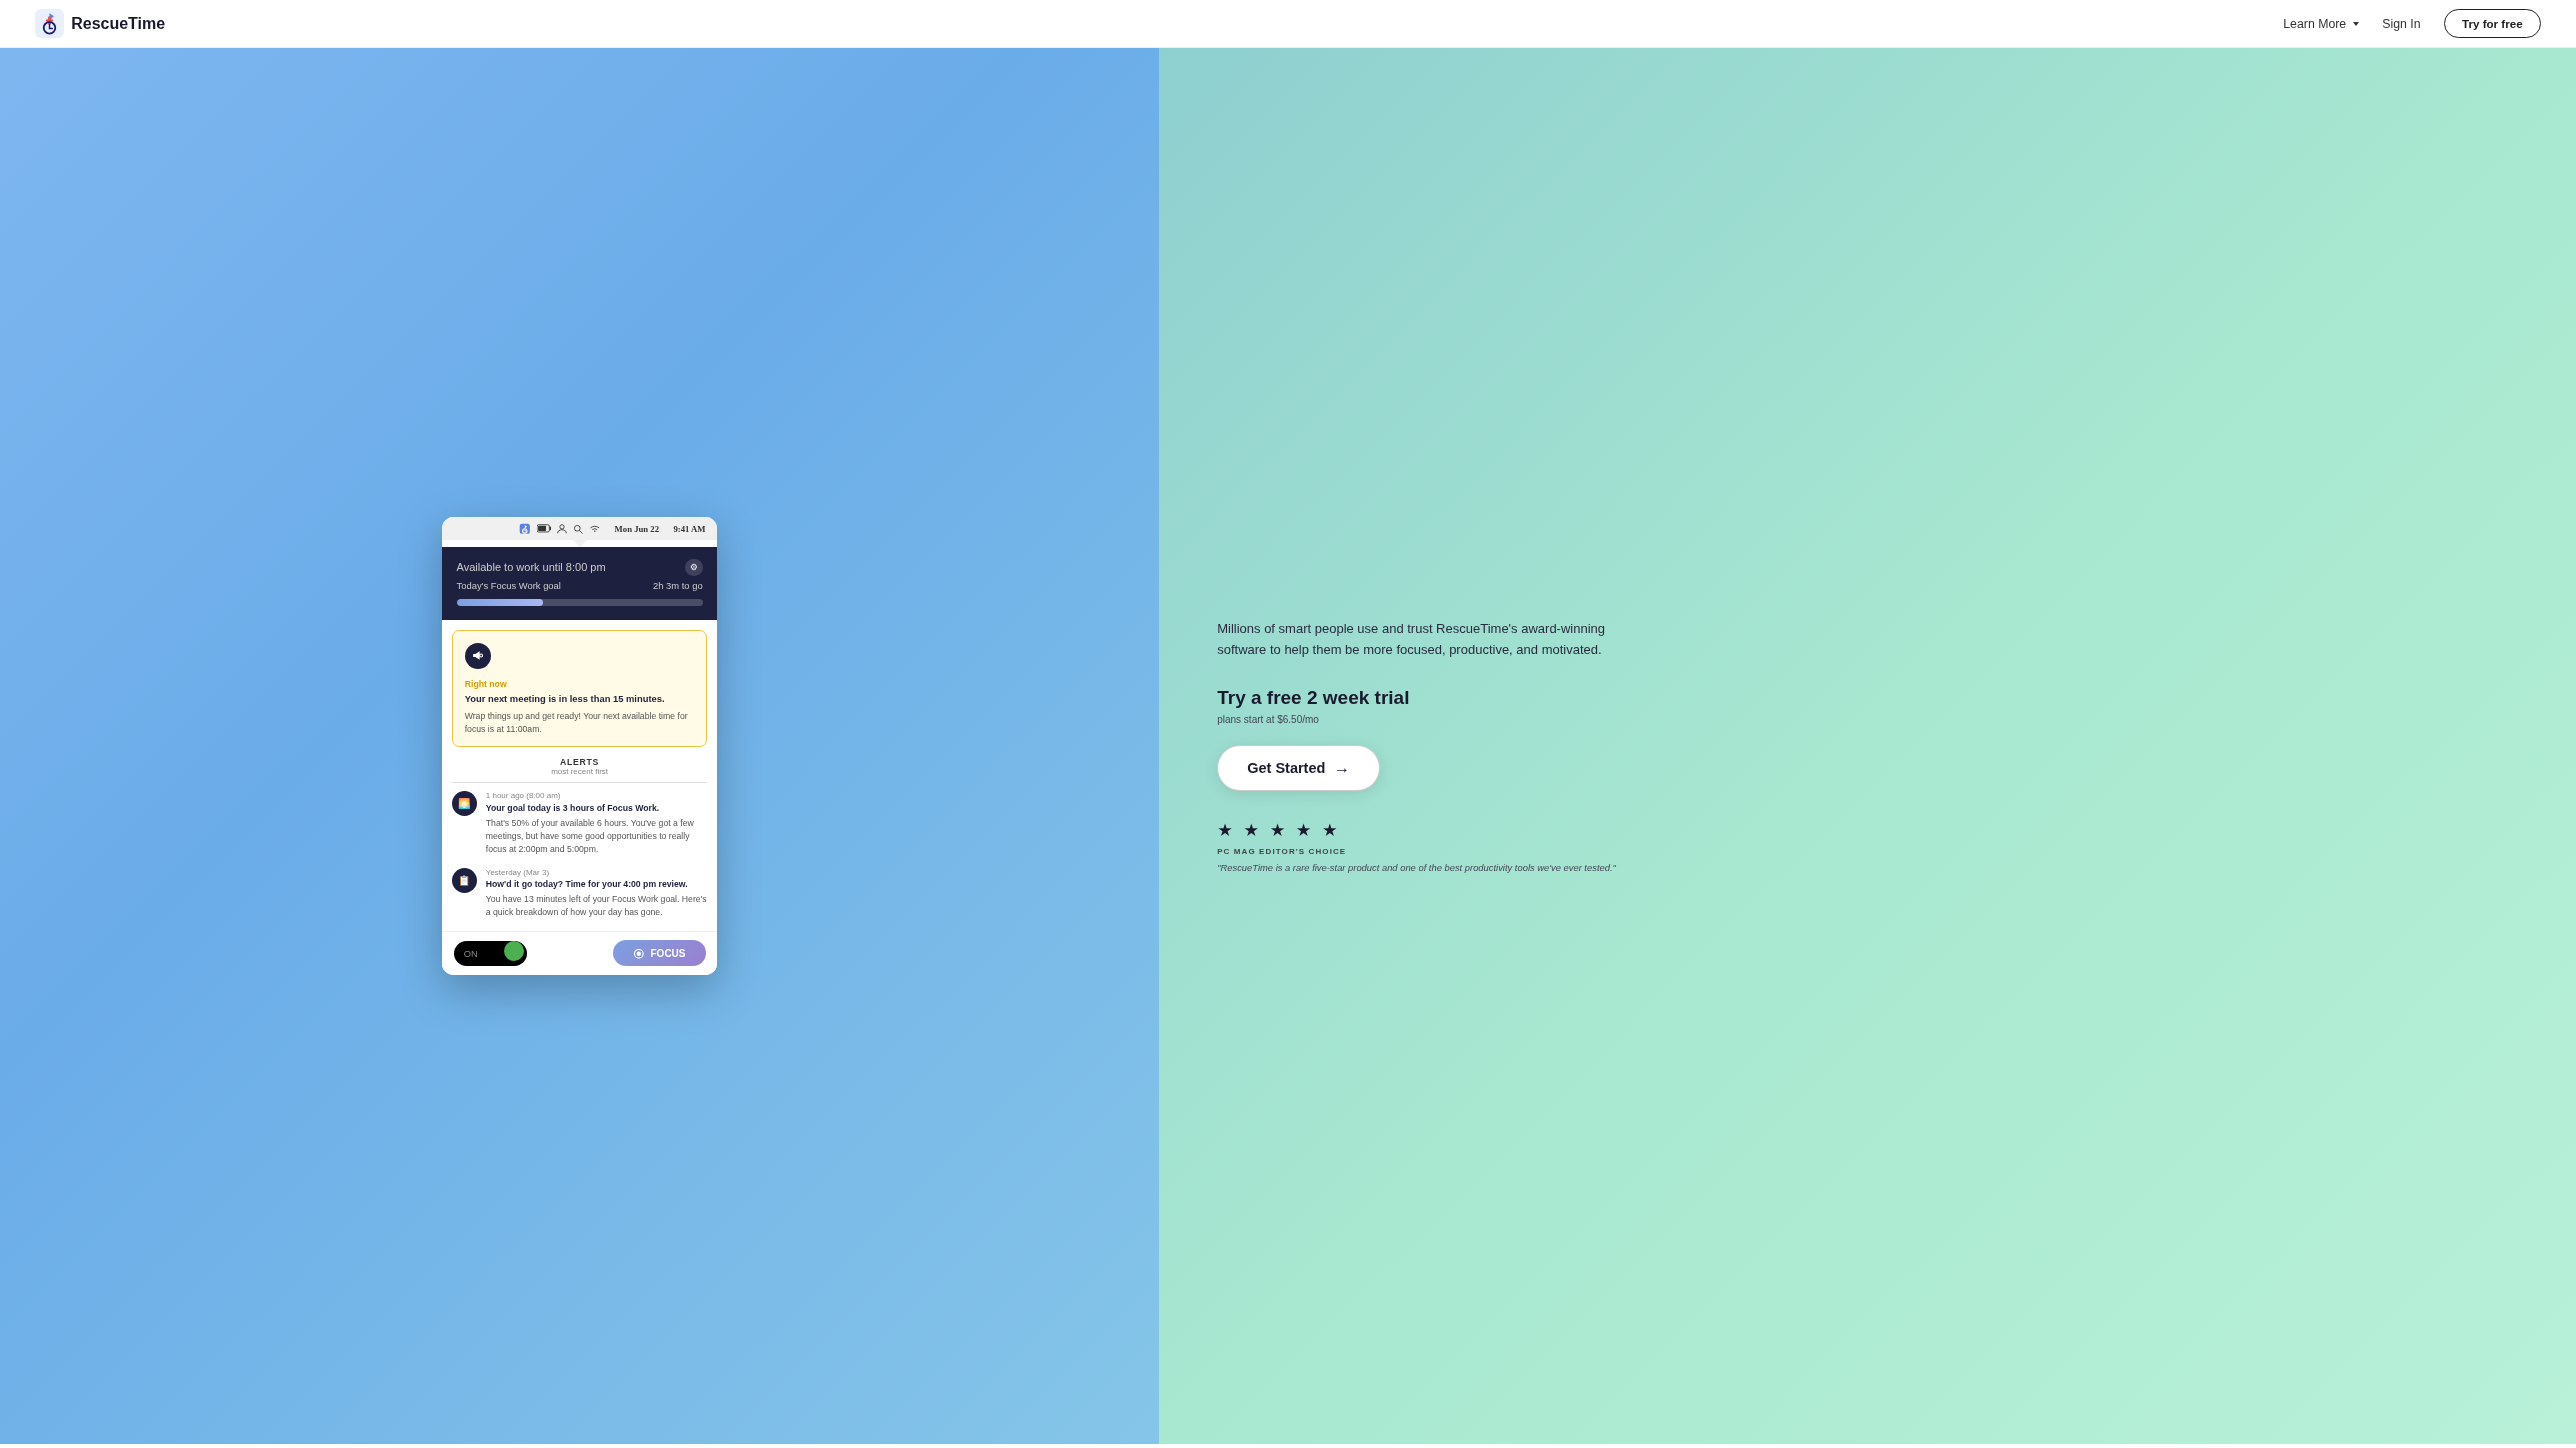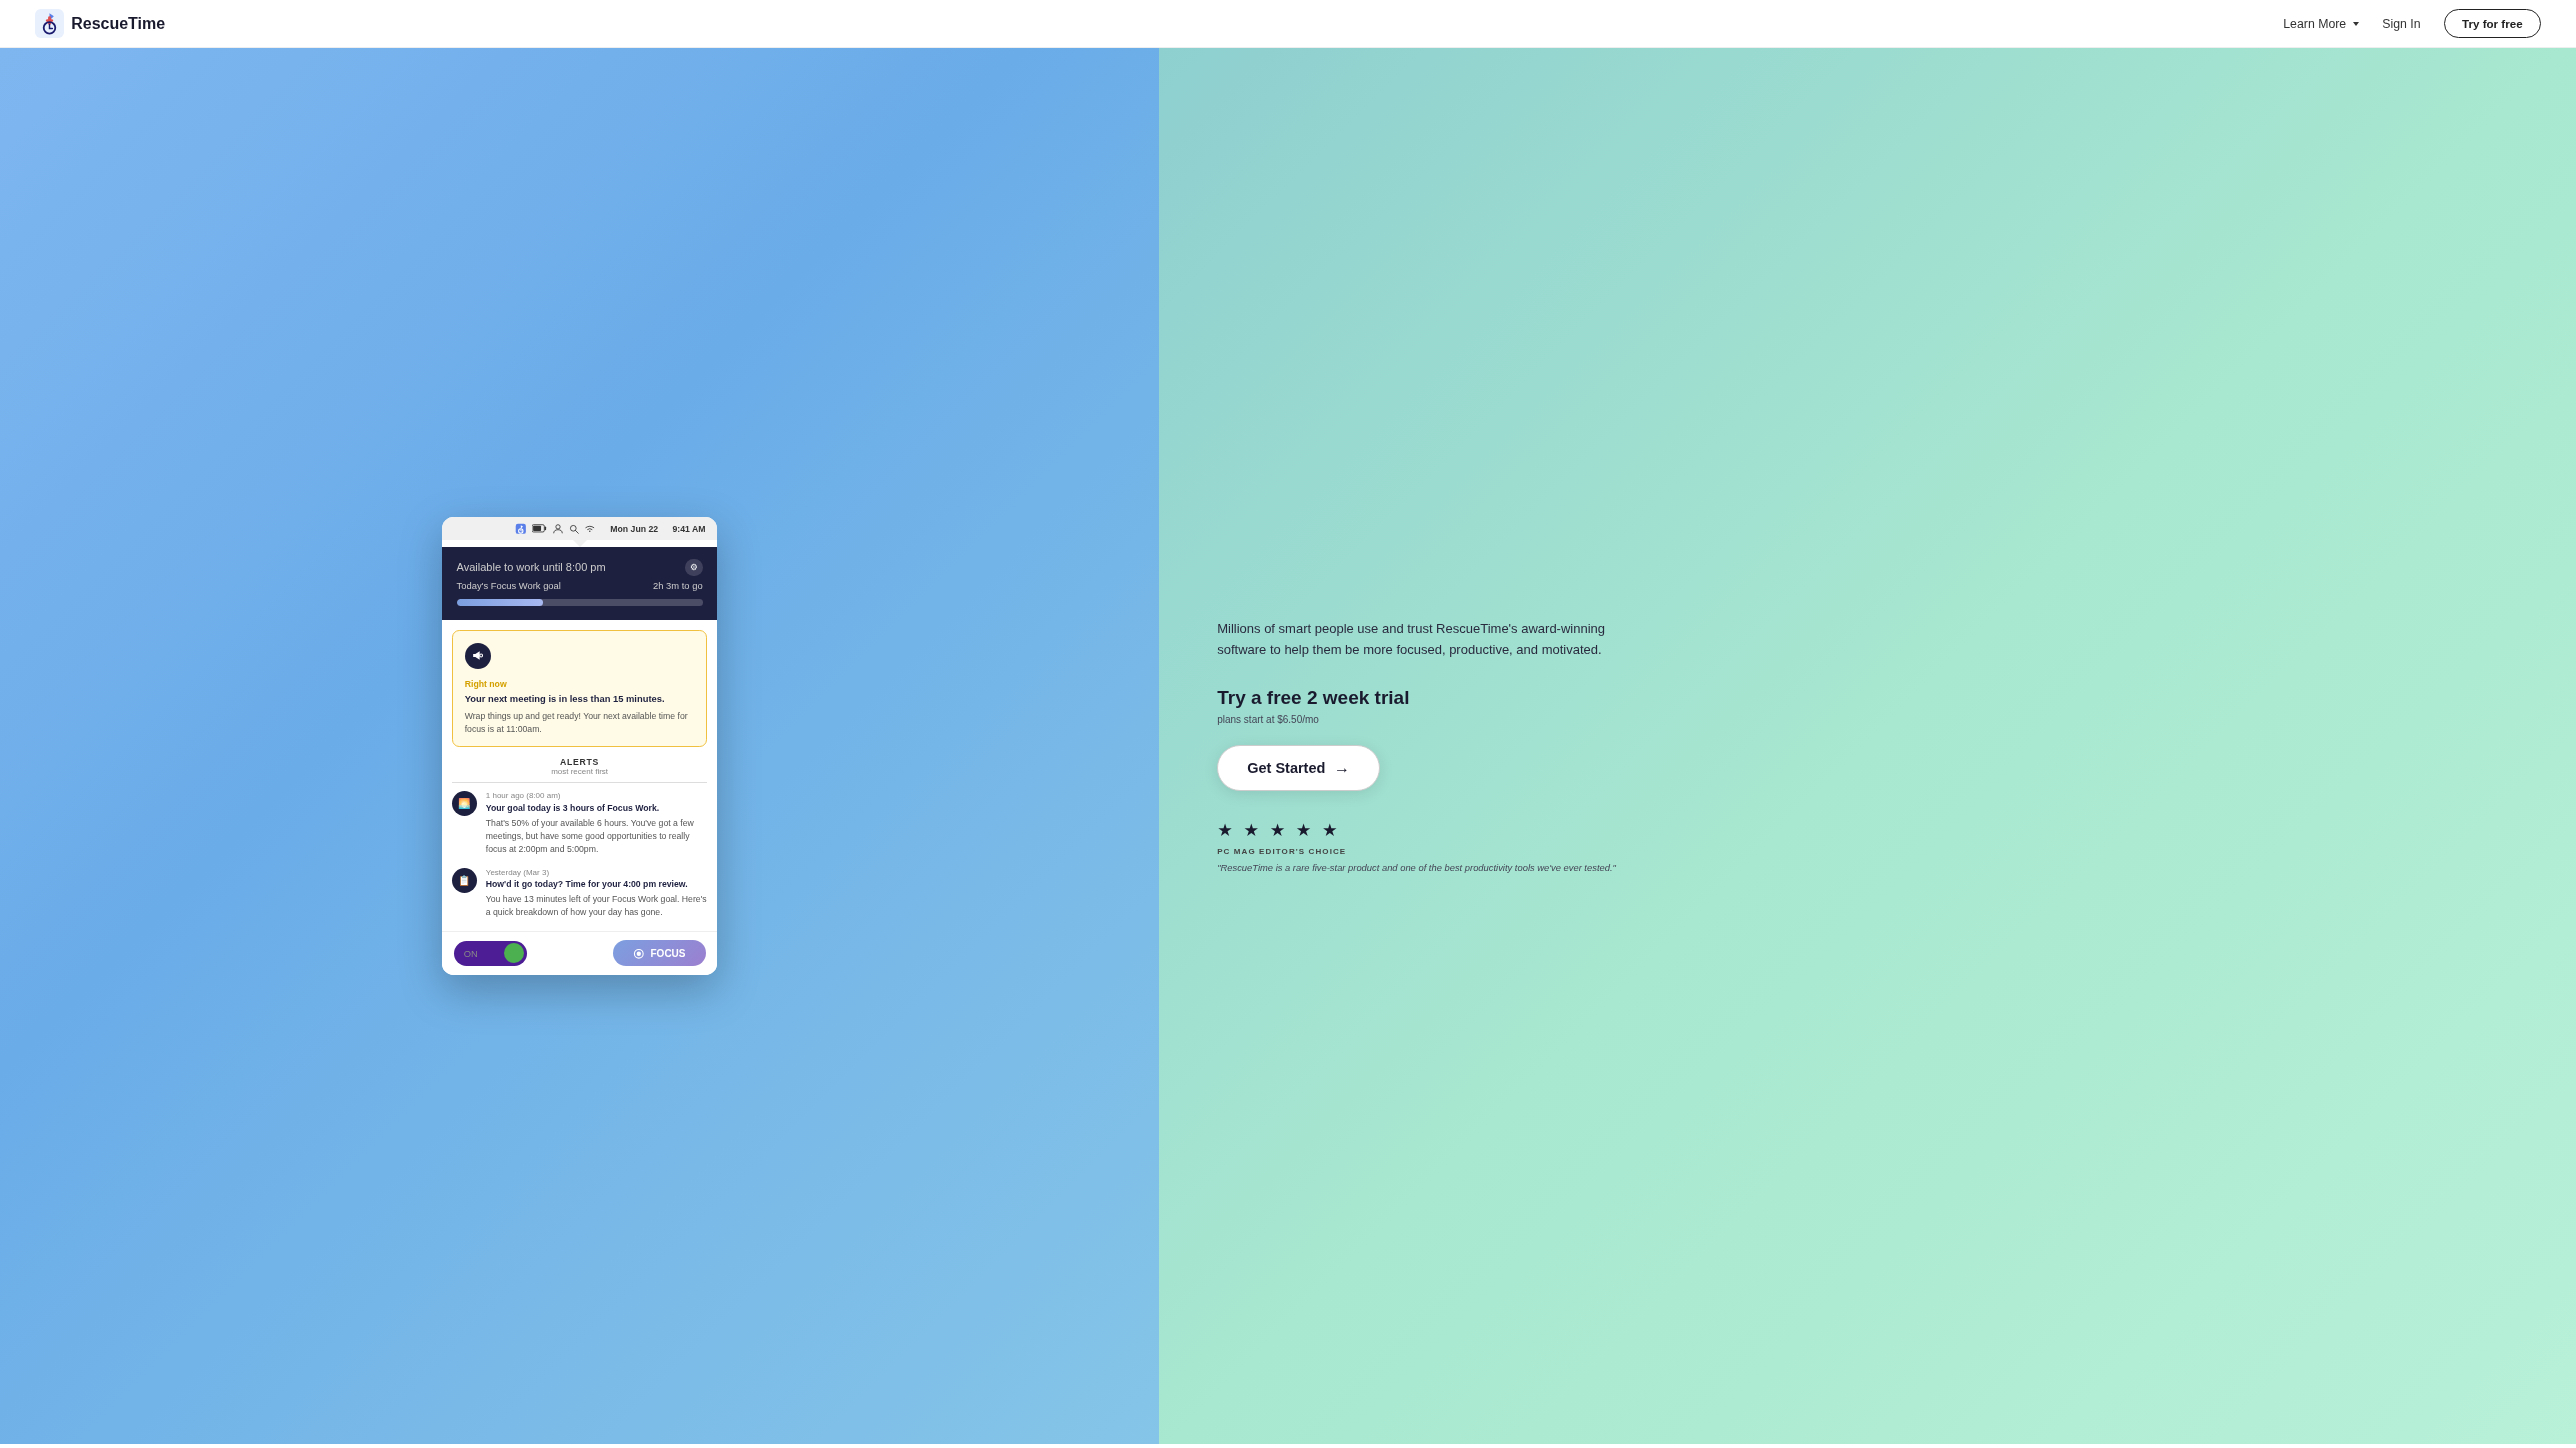--- a/index.html
+++ b/index.html
@@ -93,20 +93,21 @@
 
     .phone-status-bar {
       background: #f0f0f0;
       display: flex;
       align-items: center;
       justify-content: flex-end;
       padding: 5.8px 11.6px;
       gap: 7.2px;
       font-size: 8px;
       color: #333;
+      font-family: Liberation Serif, serif;
     }
 
     .status-icons {
       display: flex;
       align-items: center;
       gap: 5.8px;
     }
 
     .status-time {
       font-size: 8.7px;
@@ -277,23 +278,22 @@
       display: flex;
       align-items: center;
       justify-content: space-between;
       padding: 8.7px 11.6px;
       background: #fff;
       border-top: 0.7px solid #eee;
       margin-top: 5.8px;
     }
     .toggle-btn {
       display: flex;
-      align-items: center;
       gap: 16px;
-      background: #4c1d95;
+      background: #000000;
       border-radius: 14.5px;
       overflow: hidden;
       height: 25px;
     }
     .toggle-off {
       padding: 0 10px;
       font-size: 9.4px;
       color: #888;
       height: 100%;
       display: flex;

